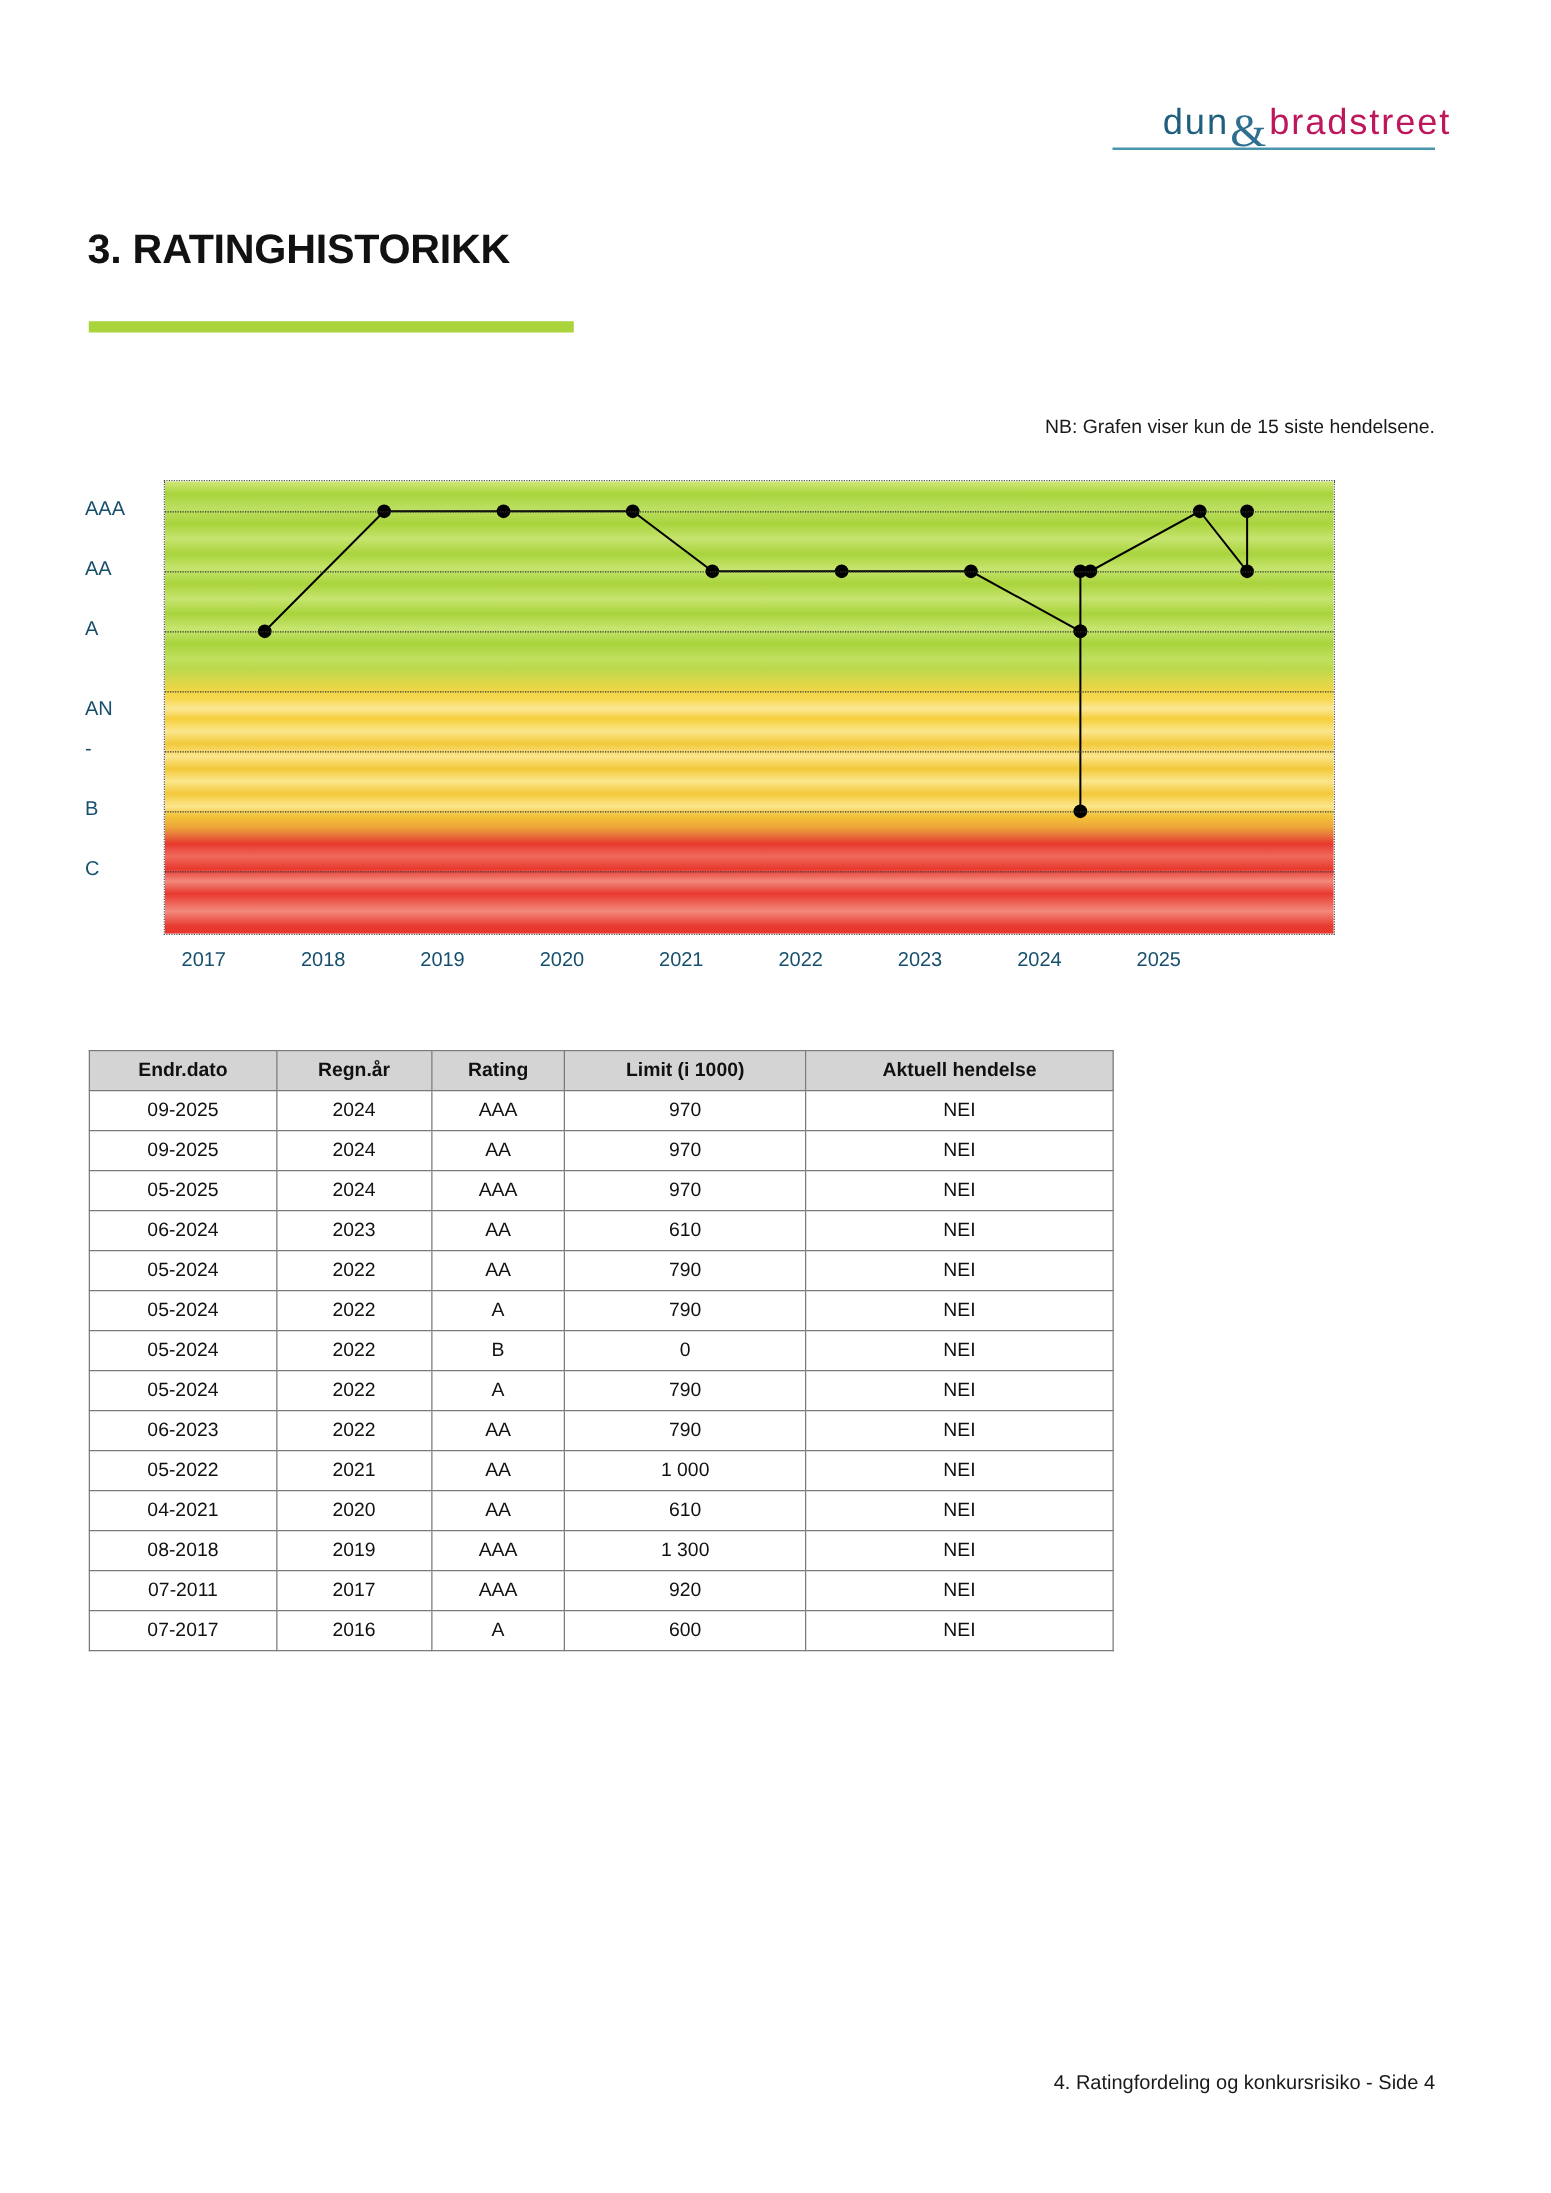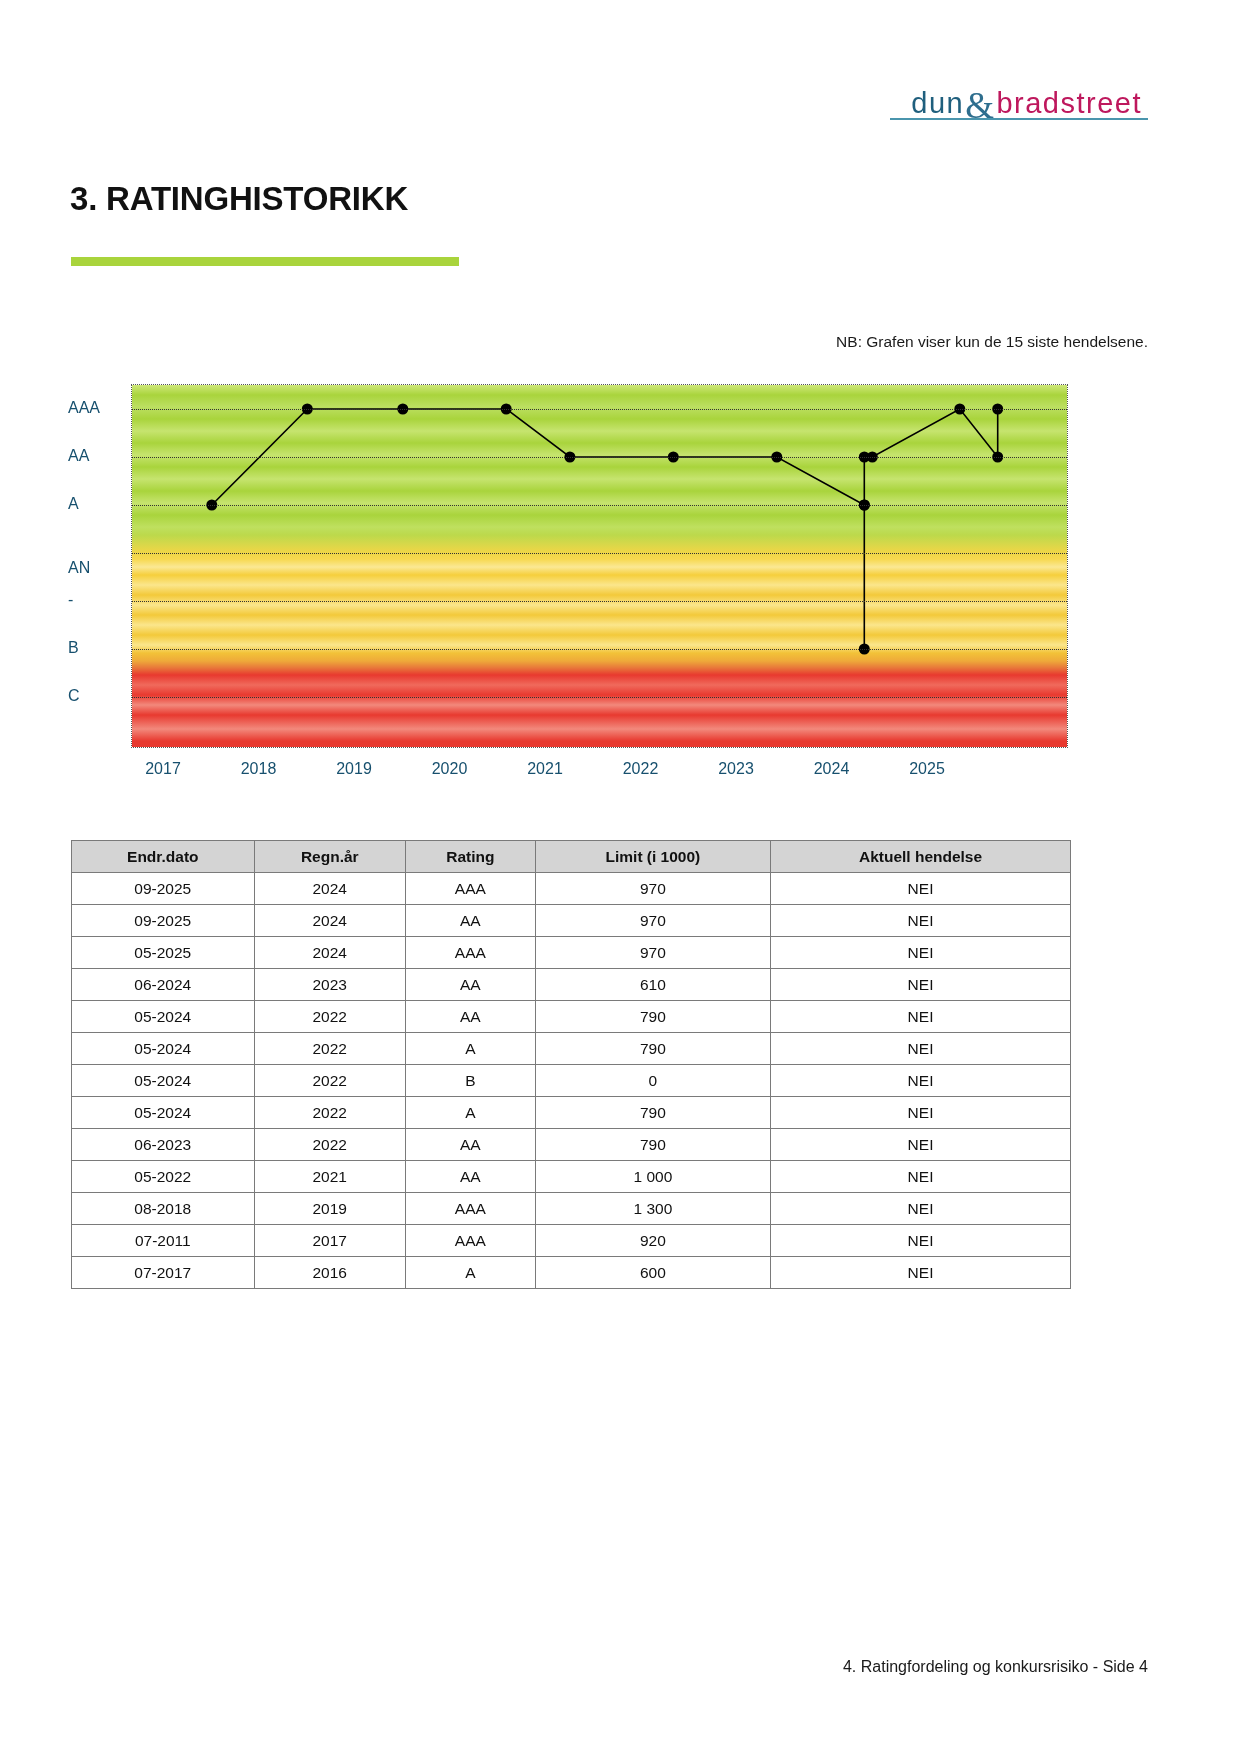--- a/index.html
+++ b/index.html
@@ -11,27 +11,27 @@
     font-family: "Liberation Sans", sans-serif;
     color: #1a1a1a;
     position: relative;
     overflow: hidden;
   }
 
   
   .logo {
     position: absolute;
     top: 82px;
-    right: 99px;
+    right: 80px;
     font-family: "Liberation Sans", sans-serif;
     font-size: 29px;
     letter-spacing: 1.5px;
     color: #2e6e8e;
     display: flex;
-    align-items: center;
+    align-items: flex-start;
     white-space: nowrap;
   }
   .logo .amp {
     font-family: "Liberation Serif", serif;
     font-size: 37px;
     color: #2e6e8e;
     margin: 0 1px;
     position: relative;
     top: 2px;
   }
@@ -120,21 +120,21 @@
     color: #17506e;
     transform: translateX(-50%);
   }
   #chart-svg { position: absolute; left: 0; top: 0; }
 
   
   .data-table {
     position: absolute;
     left: 71px;
     top: 840px;
-    width: 1000px;
+    width: 820px;
     border-collapse: collapse;
     font-size: 15.5px;
   }
   .data-table th, .data-table td {
     border: 1px solid #7a7a7a;
     text-align: center;
     padding: 6px 4px;
     height: 32px;
   }
   .data-table th {
@@ -293,20 +293,27 @@
         <td>NEI</td>
       </tr>
       <tr>
         <td>05-2022</td>
         <td>2021</td>
         <td>AA</td>
         <td>1 000</td>
         <td>NEI</td>
       </tr>
       <tr>
+        <td>04-2021</td>
+        <td>2020</td>
+        <td>AA</td>
+        <td>610</td>
+        <td>NEI</td>
+      </tr>
+      <tr>
         <td>08-2018</td>
         <td>2019</td>
         <td>AAA</td>
         <td>1 300</td>
         <td>NEI</td>
       </tr>
       <tr>
         <td>07-2011</td>
         <td>2017</td>
         <td>AAA</td>

